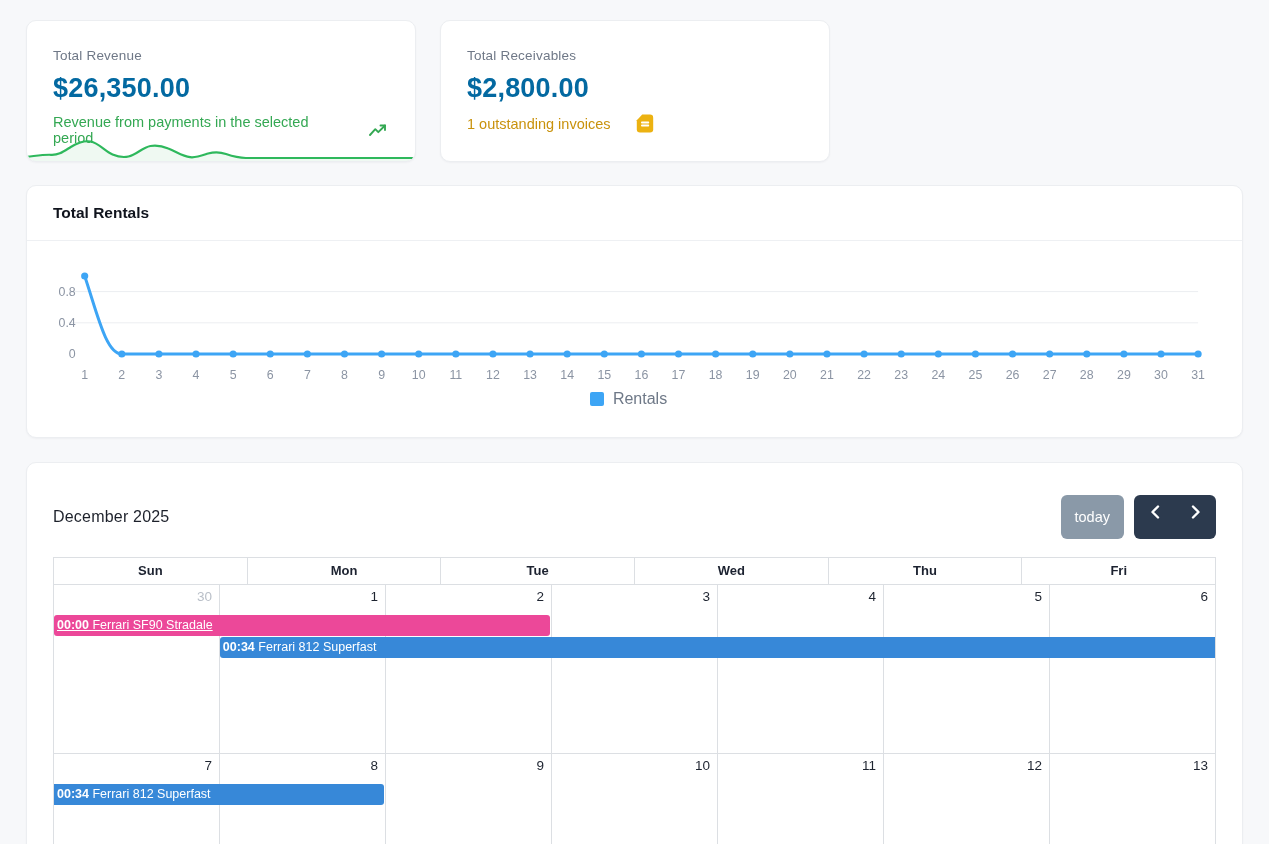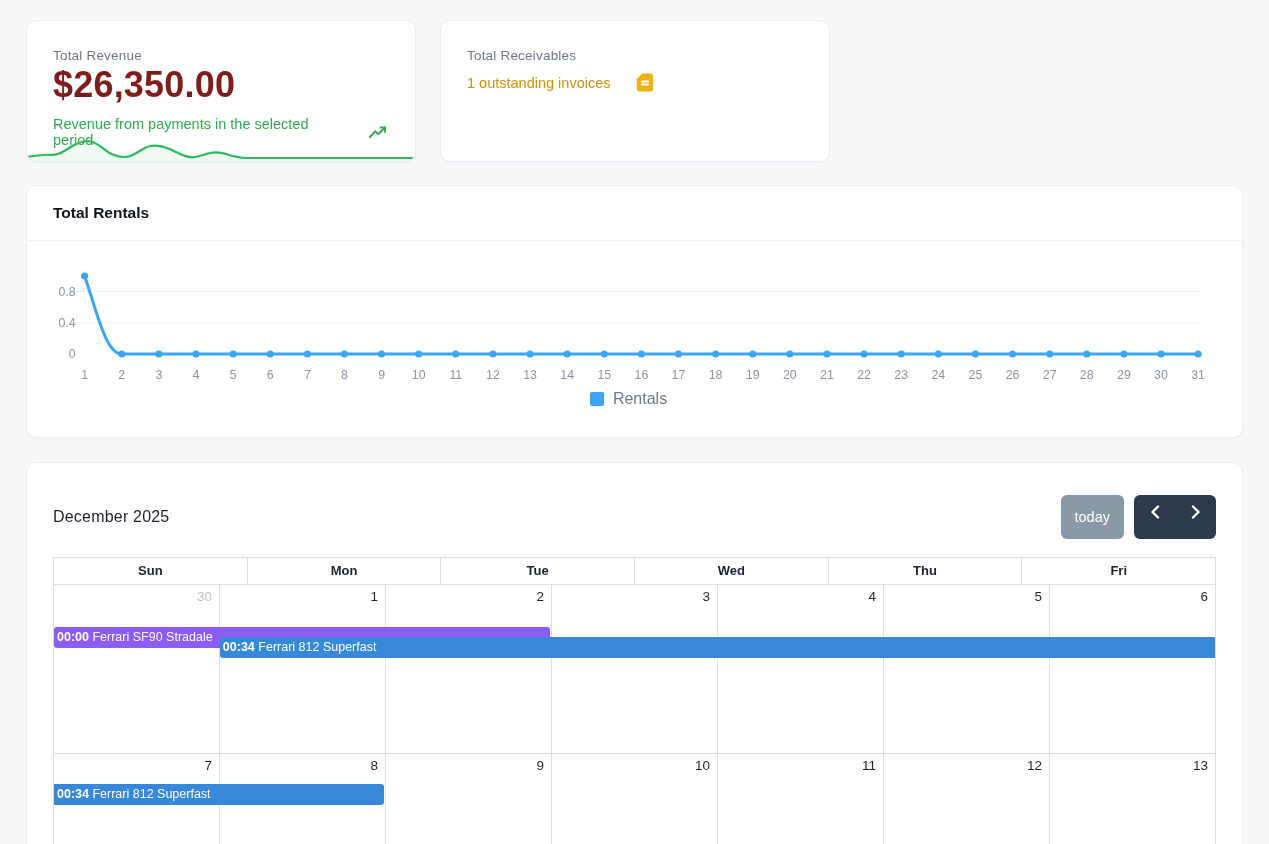--- a/index.html
+++ b/index.html
@@ -14,21 +14,21 @@
     background: #fff;
     border: 1px solid #eceef1;
     border-radius: 10px;
     box-shadow: 0 1px 2px rgba(20,30,50,0.04);
   }
 
   
   .top-row { display: flex; gap: 24px; margin-bottom: 23px; }
   .stat-card { width: 390px; height: 142px; position: relative; overflow: hidden; padding: 27px 26px 0 26px; }
   .stat-title { font-size: 13.5px; color: #6f7887; letter-spacing: .2px; }
-  .stat-amount { font-size: 36px; font-weight: 700; color: #7f1d1d; margin-top: 1px; letter-spacing: .2px; }
+  .stat-amount { font-size: 27px; font-weight: 700; color: #0369a1; margin-top: 10px; letter-spacing: .2px; }
   .stat-sub { margin-top: 10px; font-size: 14.5px; display: flex; align-items: center; gap: 25px; }
   .stat-sub.green { color: #34a853; }
   .stat-sub.amber { color: #c9920c; }
   .sparkline { position: absolute; left: 0; right: 0; bottom: 0; width: 100%; height: 40px; display: block; }
 
   
   .chart-card { height: 253px; margin-bottom: 24px; overflow: hidden; }
   .chart-header { height: 55px; display: flex; align-items: center; padding: 0 26px; border-bottom: 1px solid #eef0f3; }
   .chart-title { font-size: 15.5px; font-weight: 700; color: #10141d; }
   .chart-body { padding: 17px 28px 0 16px; }
@@ -90,20 +90,21 @@
         </span>
       </div>
       <svg class="sparkline" viewBox="0 0 390 40" preserveAspectRatio="none">
         <path d="M0,35.8 C8,35 16,33.5 24,33.8 C32,34.2 36,31 44,26 C52,21 58,19.5 64,20.5 C72,22 78,30 86,33.5 C92,36 96,36.8 102,35.5 C110,33.8 116,26.5 124,25 C130,24 136,25 142,27.5 C150,30.5 156,35 164,36.2 C170,37 176,34.5 182,32.5 C188,31 194,31 200,33 C206,35 212,36.8 220,37 L390,37 L390,40 L0,40 Z" fill="rgba(46,184,92,0.08)" stroke="none"></path>
         <path d="M0,35.8 C8,35 16,33.5 24,33.8 C32,34.2 36,31 44,26 C52,21 58,19.5 64,20.5 C72,22 78,30 86,33.5 C92,36 96,36.8 102,35.5 C110,33.8 116,26.5 124,25 C130,24 136,25 142,27.5 C150,30.5 156,35 164,36.2 C170,37 176,34.5 182,32.5 C188,31 194,31 200,33 C206,35 212,36.8 220,37 L390,37" fill="none" stroke="#2eb85c" stroke-width="2.2"></path>
       </svg>
     </div>
 
     <div class="card stat-card">
       <div class="stat-title">Total Receivables</div>
+      <div class="stat-amount">$2,800.00</div>
       <div class="stat-sub amber">
         <span>1 outstanding invoices</span>
         <span style="display:inline-flex;">
           <svg width="18" height="19" viewBox="0 0 18 19">
             <path d="M6.2,0.5 H14 a3.2,3.2 0 0 1 3.2,3.2 V15.3 a3.2,3.2 0 0 1 -3.2,3.2 H4 a3.2,3.2 0 0 1 -3.2,-3.2 V6.2 Z" fill="#ecb211"></path>
             <rect x="5" y="7.6" width="8.2" height="1.8" rx="0.9" fill="#fff"></rect>
             <rect x="5" y="10.6" width="8.2" height="1.8" rx="0.9" fill="#fff"></rect>
           </svg>
         </span>
       </div>
@@ -240,21 +241,21 @@
           </div>
           <div class="cal-day">
             <div class="day-num">4</div>
           </div>
           <div class="cal-day">
             <div class="day-num">5</div>
           </div>
           <div class="cal-day">
             <div class="day-num">6</div>
           </div>
-          <div class="cal-event" style="left: 0%; width: calc(42.8571% - 2px); top: 42px; border-radius: 3px; background: #8b5cf6;"><span class="ev-time">00:00</span><span> Ferrari SF90 Stradale</span></div>
+          <div class="cal-event" style="left: 0%; width: calc(42.8571% - 2px); top: 30px; border-radius: 3px; background: #ec4899; text-decoration: underline;"><span class="ev-time">00:00</span><span> Ferrari SF90 Stradale</span></div>
           <div class="cal-event" style="left: 14.2857%; width: 85.7143%; top: 52px; border-radius: 3px 0px 0px 3px; background: rgb(55, 136, 216);"><span class="ev-time">00:34</span><span> Ferrari 812 Superfast</span></div>
         </div>
         <div class="cal-week">
           <div class="cal-day">
             <div class="day-num">7</div>
           </div>
           <div class="cal-day">
             <div class="day-num">8</div>
           </div>
           <div class="cal-day">

